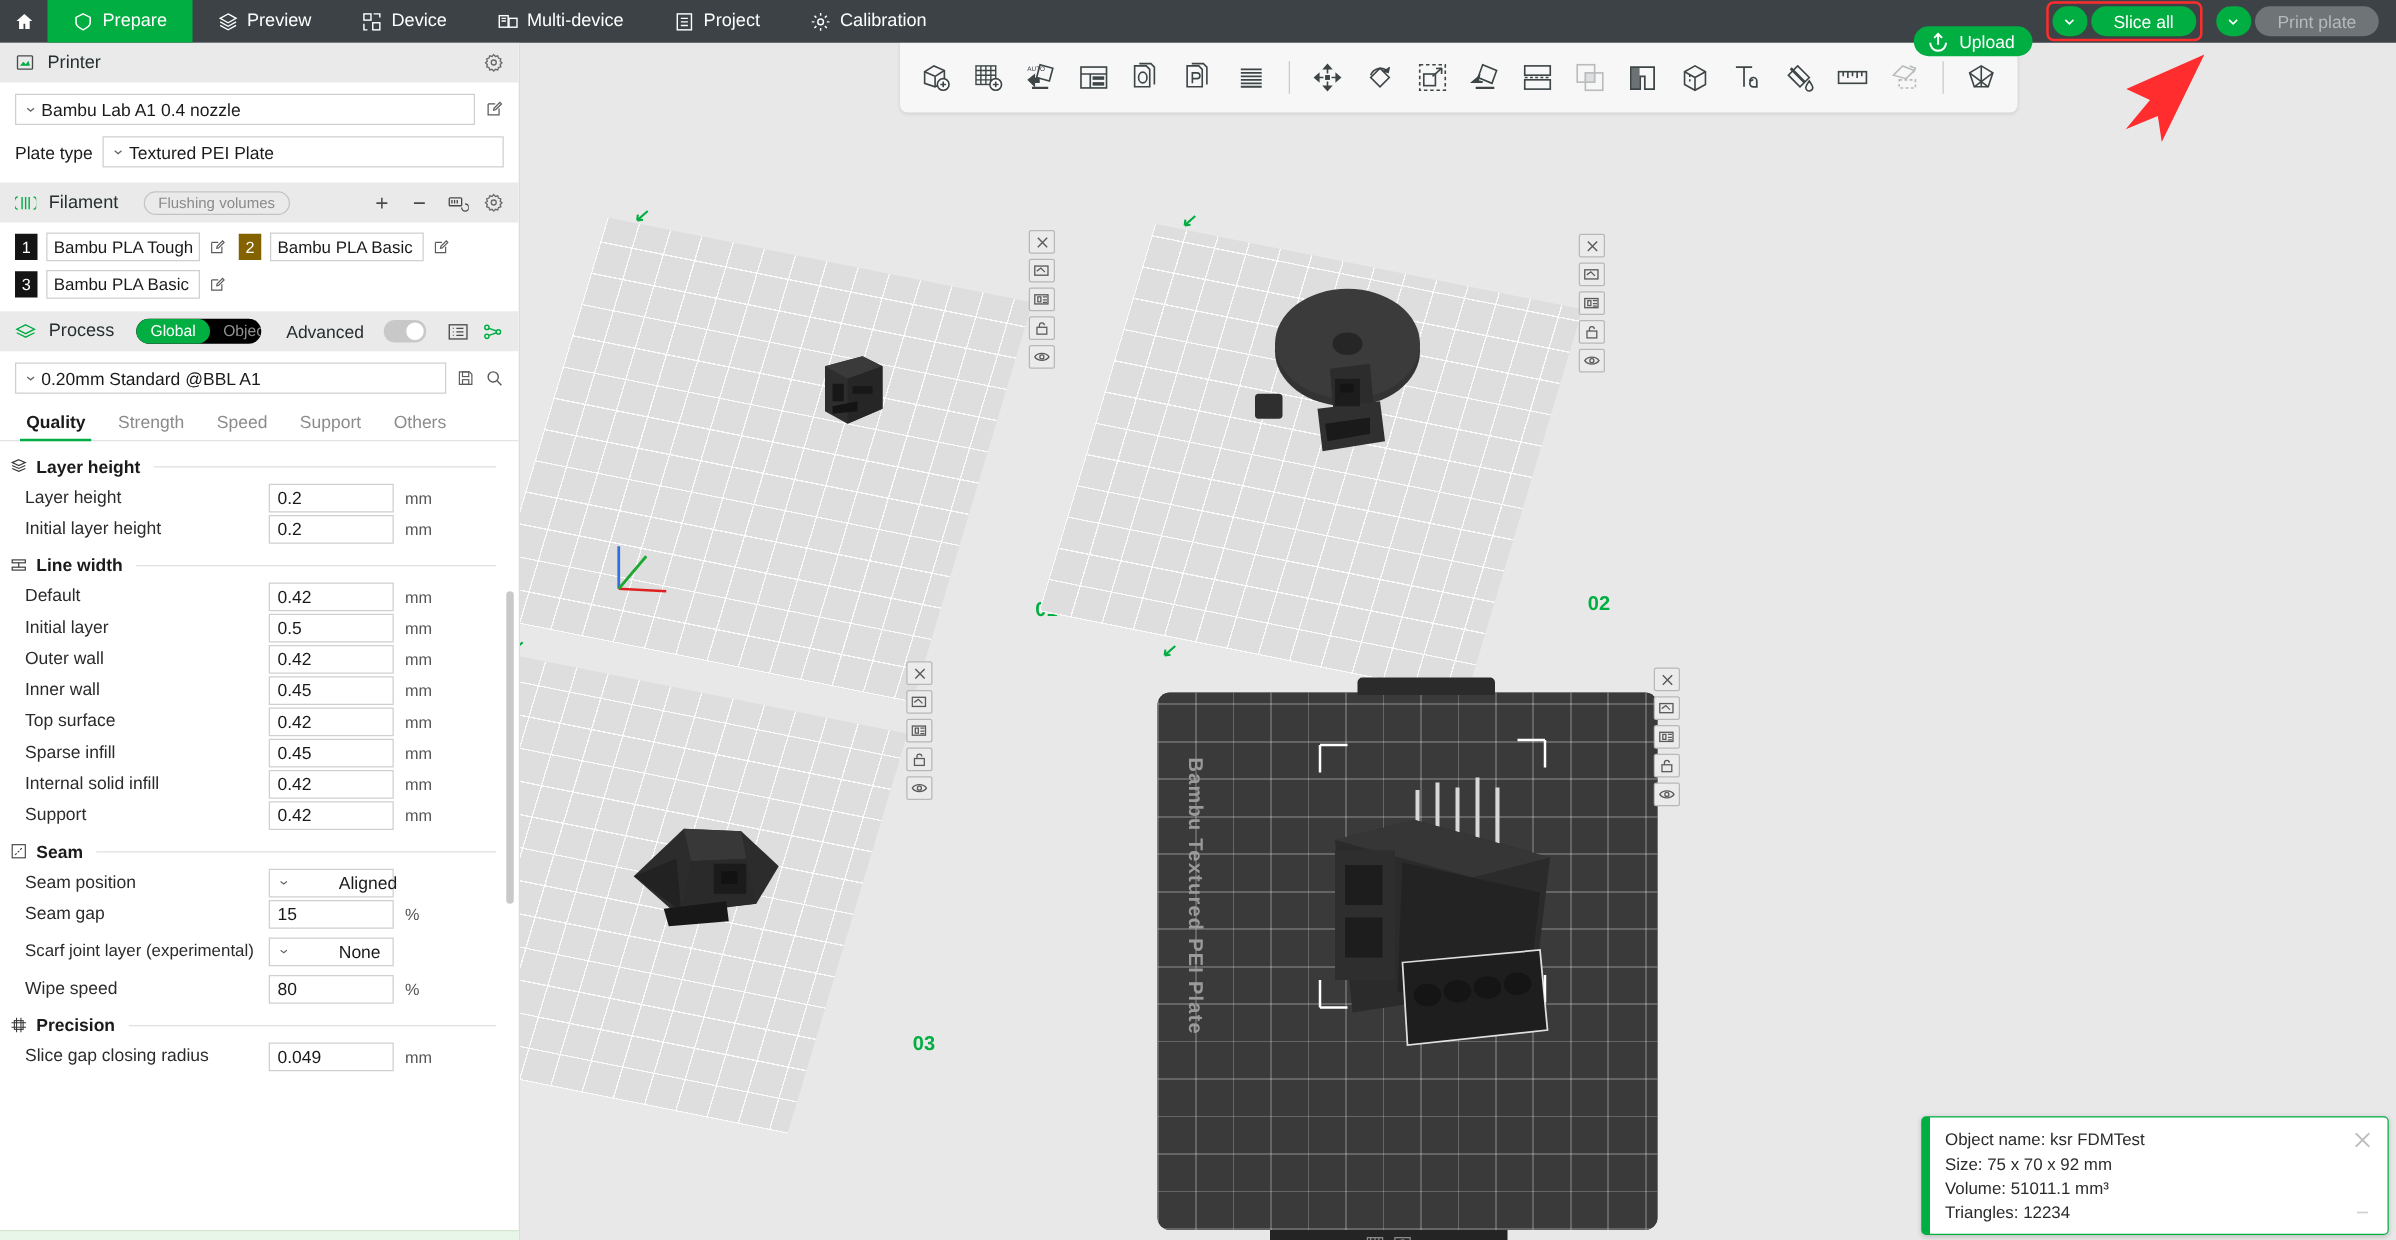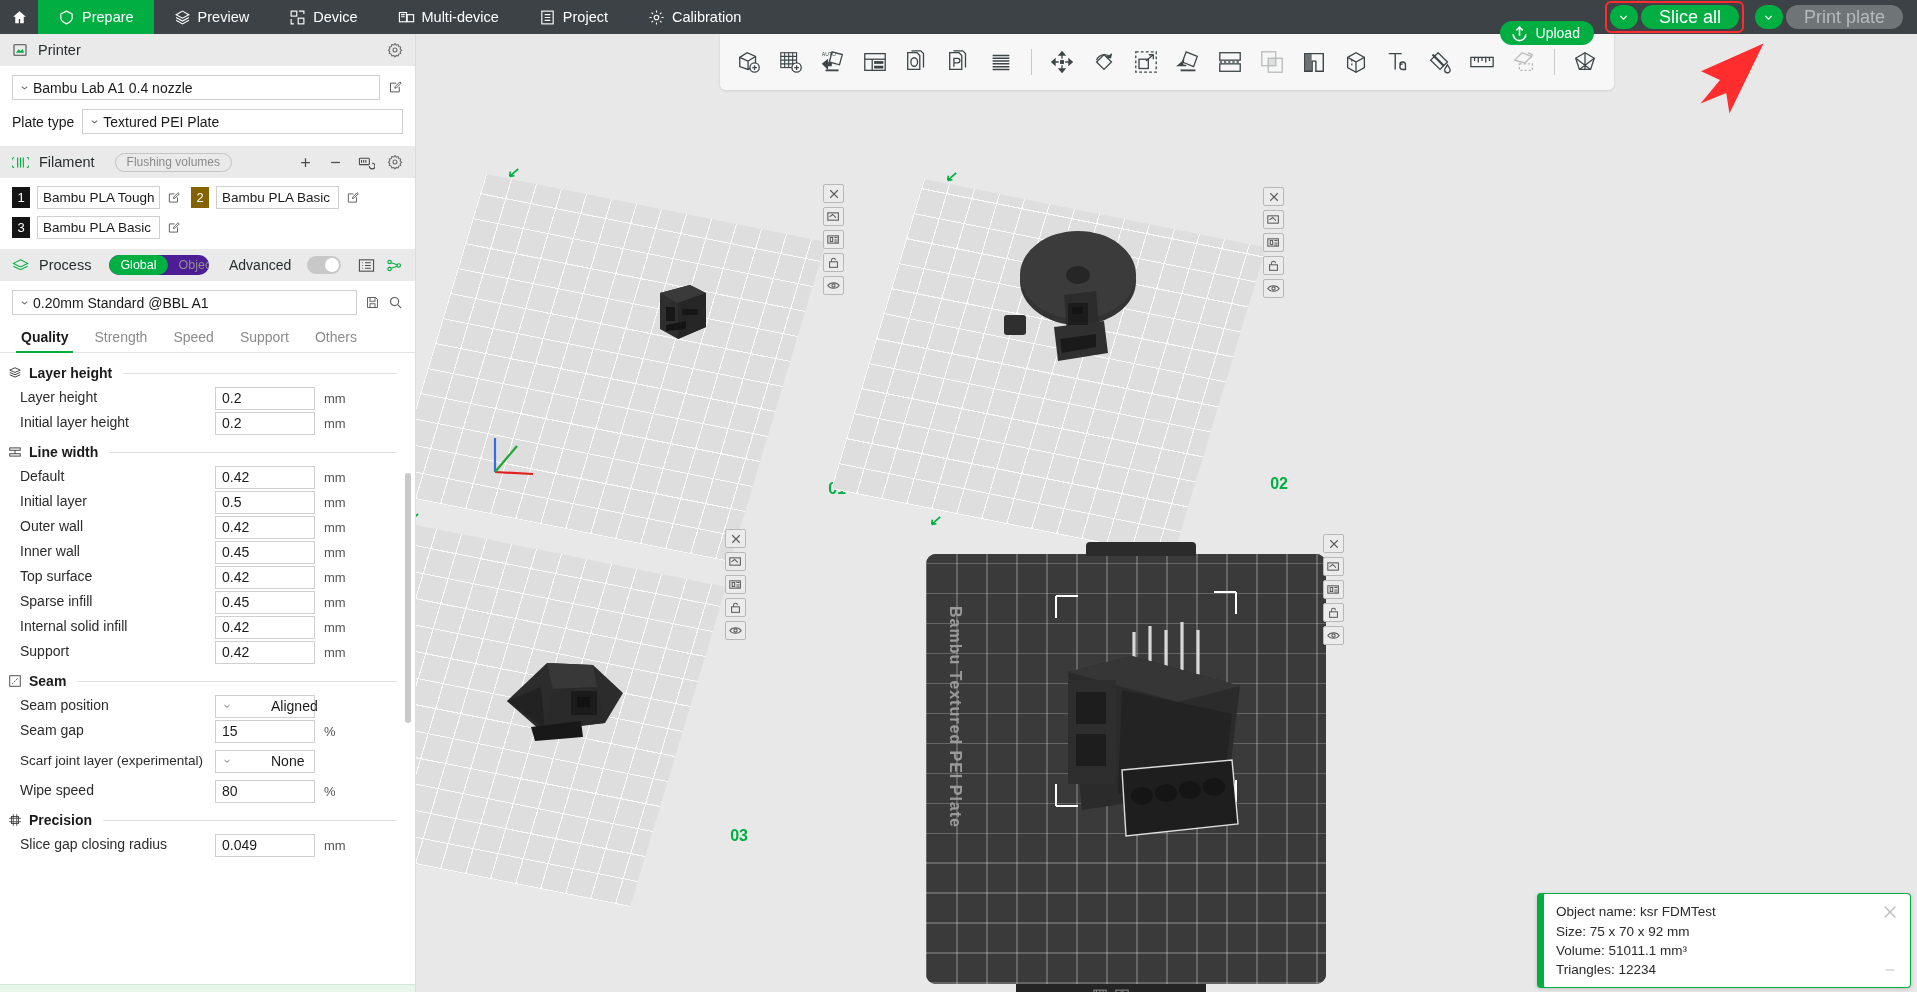--- a/index.html
+++ b/index.html
@@ -46,21 +46,21 @@
   }
   .pill-upload { background: #00ae42; padding: 0 14px 0 10px; gap: 7px; margin-top: 32px; }
   .split-group { display: flex; align-items: center; gap: 3px; }
   .split-caret {
     width: 28px; height: 24px; border-radius: 12px; background: #00ae42;
     display: flex; align-items: center; justify-content: center; cursor: pointer;
   }
   .split-main {
     height: 24px; border-radius: 12px; background: #00ae42;
     padding: 0 18px; display: flex; align-items: center;
-    font-size: 18px; color: #fff; cursor: pointer;
+    font-size: 14px; color: #fff; cursor: pointer;
   }
   .split-main.disabled { background: #6f7476; color: #b6babb; cursor: default; }
   .slice-highlight {
     border: 2.5px solid #ff2d2d; border-radius: 6px;
     padding: 2px 3px; display: flex; align-items: center; gap: 3px;
   }
 
   
   .body-row { flex: 1 1 auto; display: flex; min-height: 0; position: relative; }
 
@@ -110,21 +110,21 @@
   }
   .badge-pill {
     border: 1px solid #c4c4c4; border-radius: 11px; height: 19px;
     padding: 0 11px; display: flex; align-items: center;
     font-size: 12px; color: #8a8a8a; cursor: pointer; background: #eaeaea;
   }
   .icbtn { cursor: pointer; display: flex; align-items: center; justify-content: center; }
 
   
   .seg {
-    display: flex; background: #4c1d95; border-radius: 10px; height: 20px;
+    display: flex; background: #000000; border-radius: 10px; height: 20px;
     overflow: hidden; font-size: 12.5px; align-items: stretch;
   }
   .seg > div { display: flex; align-items: center; padding: 0 11px; cursor: pointer; color: #8f8f8f; }
   .seg > div.on { background: #00ae42; color: #fff; border-radius: 10px; }
   .adv-label { font-size: 14px; color: #262e30; }
   .toggle {
     width: 34px; height: 18px; border-radius: 9px; background: #c8c8c8;
     position: relative; cursor: pointer; flex: 0 0 auto;
   }
   .toggle::after {

